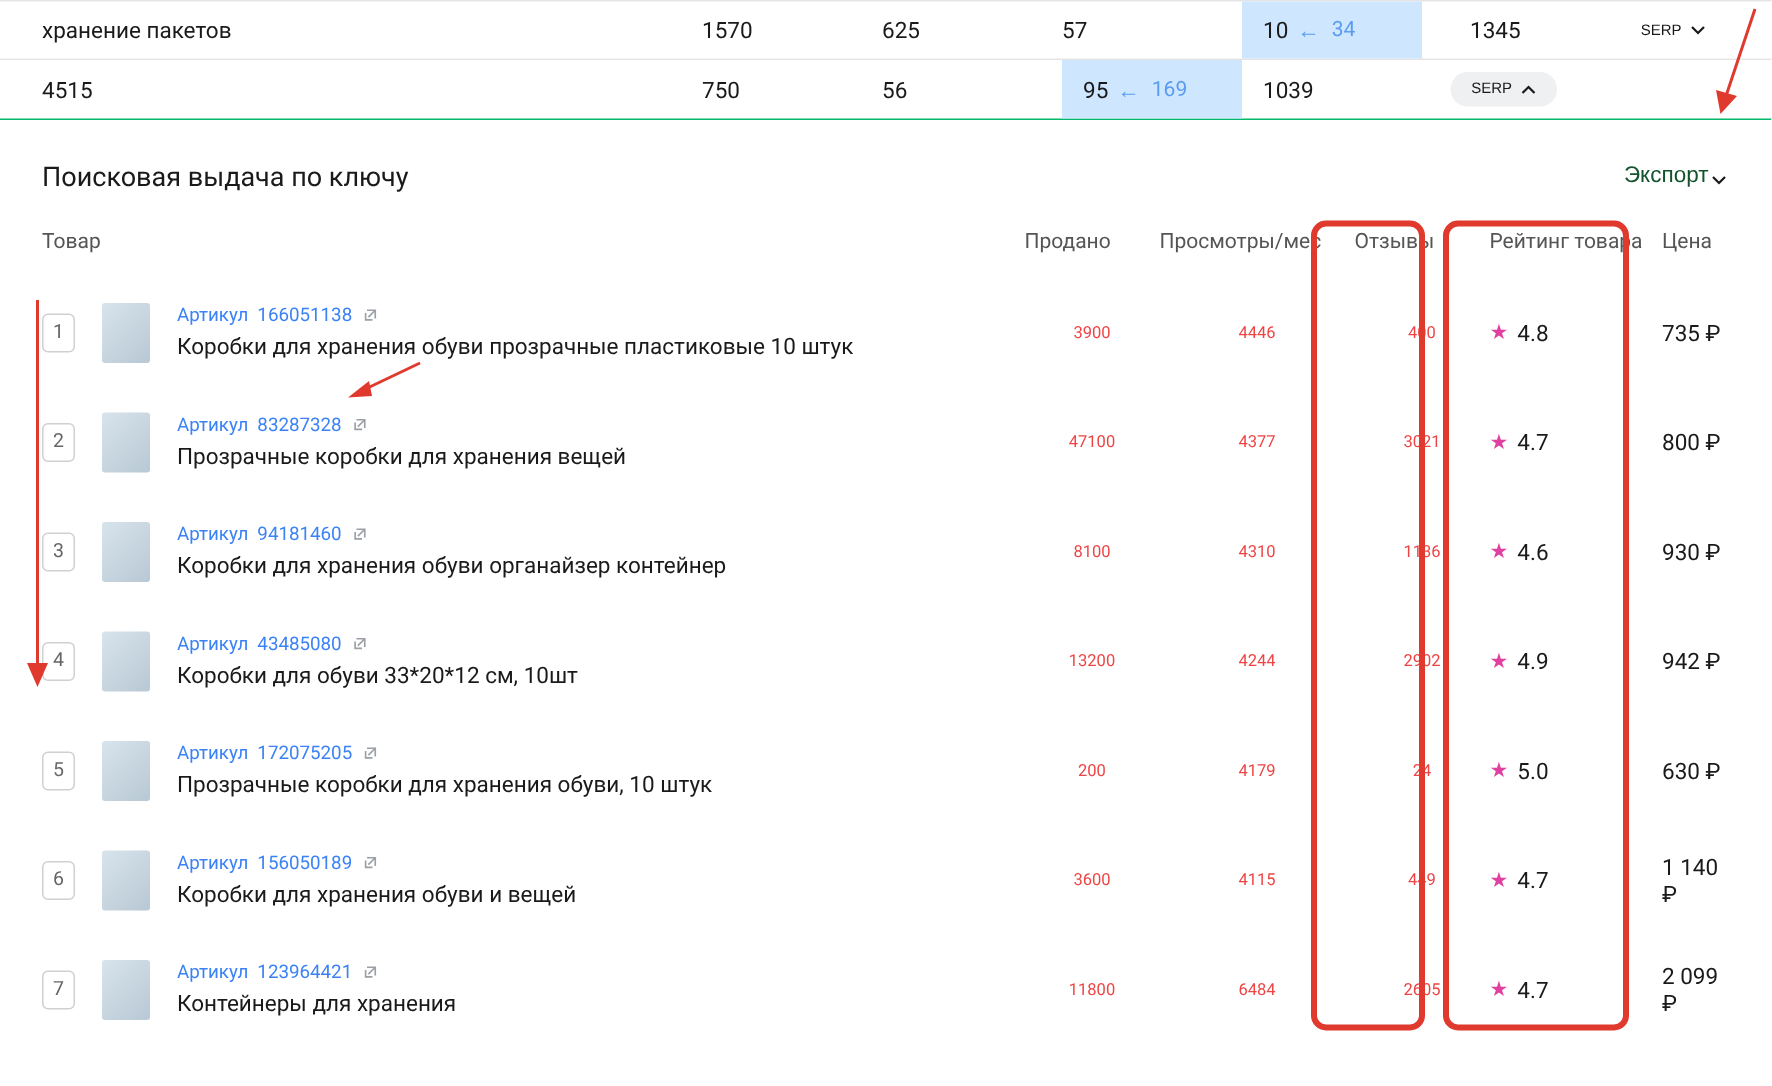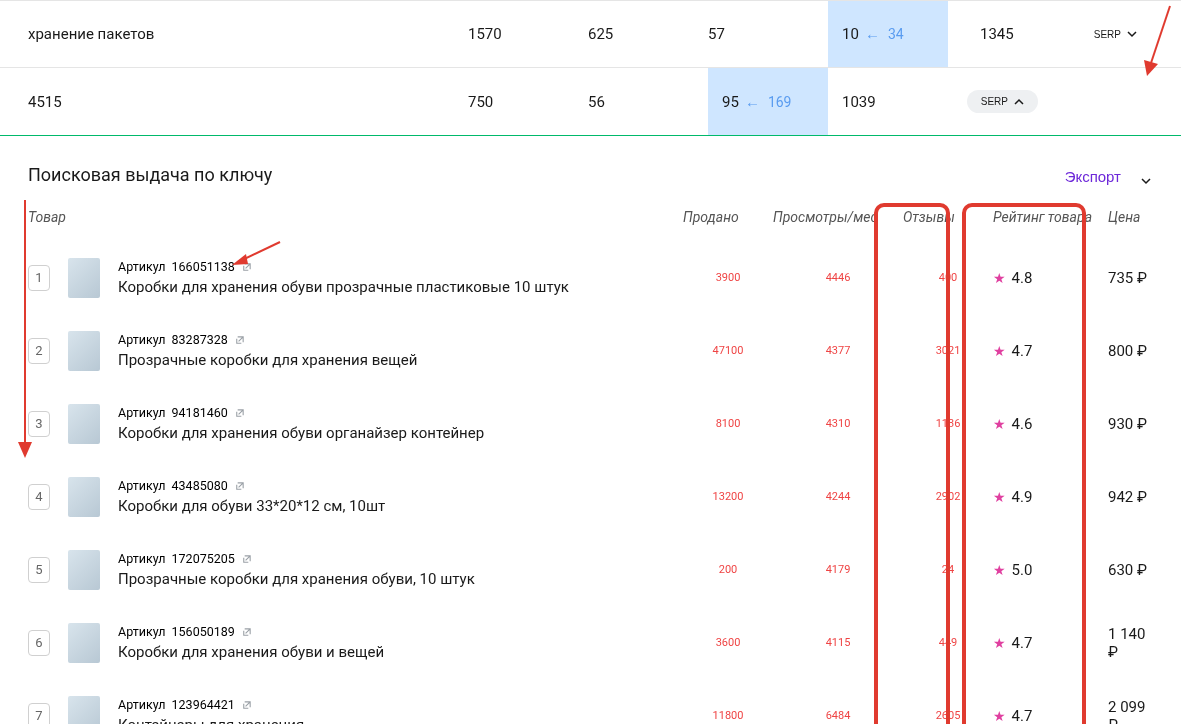--- a/index.html
+++ b/index.html
@@ -1,42 +1,42 @@
 <!DOCTYPE html>
 <html><head>
 <meta charset="utf-8">
 <style>
   * { box-sizing: border-box; margin: 0; padding: 0; }
   body { font-family: -apple-system, BlinkMacSystemFont, "Segoe UI", Roboto, Arial, sans-serif; font-size: 14px; color: #1a1a1a; background: #fff; width: 1181px; }
 
   
-  .kw-row { display: grid; grid-template-columns: 440px 120px 120px 120px 120px 120px 1fr; align-items: center; height: 68px; padding-left: 28px; border-bottom: 1px solid #e5e5e5; }
+  .kw-row { display: grid; grid-template-columns: 440px 120px 120px 120px 120px 120px 1fr; align-items: center; height: 40px; padding-left: 28px; border-bottom: 1px solid #e5e5e5; }
   .kw-row.expanded { border-bottom-color: #00b96b; }
   .kw-row.first { border-top: 1px solid #e5e5e5; }
   .kw-cell { font-size: 15px; color: #1a1a1a; }
   .kw-pos { background: #cfe6ff; height: 100%; display: flex; align-items: center; padding-left: 14px; font-size: 15px; }
   .kw-pos .prev { color: #5a9cf0; margin-left: 8px; font-size: 14px; }
   .kw-pos .arrow { color: #5a9cf0; margin-left: 6px; }
   .serp-btn { justify-self: end; margin-right: 30px; display: inline-flex; align-items: center; gap: 6px; background: transparent; border: none; font-size: 10px; color: #1a1a1a; cursor: pointer; padding: 6px 14px; border-radius: 16px; }
   .serp-btn.active { background: #eef0f2; }
   .chev { width: 10px; height: 10px; display: inline-block; }
 
   
-  .sub-row { display: flex; align-items: flex-end; justify-content: space-between; padding: 28px 30px 24px 28px; }
+  .sub-row { display: flex; align-items: flex-start; justify-content: space-between; padding: 28px 30px 24px 28px; }
   .sub-title { font-size: 18px; color: #1a1a1a; }
-  .export-btn { display: inline-flex; align-items: center; gap: 20px; background: transparent; border: none; font-size: 15px; color: #6d28d9; cursor: pointer; }
-
-  
-  .p-header { display: grid; grid-template-columns: 655px 90px 130px 90px 115px 1fr; padding: 0 30px 16px 28px; color: #555; font-size: 14px; position: relative; font-style: italic; }
+  .export-btn { display: inline-flex; align-items: center; gap: 2px; background: transparent; border: none; font-size: 15px; color: #14532d; cursor: pointer; }
+
+  
+  .p-header { display: grid; grid-template-columns: 655px 90px 130px 90px 115px 1fr; padding: 0 30px 16px 28px; color: #555; font-size: 14px; position: relative; }
   .p-row { display: grid; grid-template-columns: 655px 90px 130px 90px 115px 1fr; align-items: center; padding: 0 30px 0 28px; height: 73px; position: relative; }
   .p-prod { display: flex; align-items: center; gap: 18px; }
   .p-idx { width: 22px; height: 26px; border: 1px solid #d0d0d0; border-radius: 4px; display: flex; align-items: center; justify-content: center; font-size: 13px; color: #666; }
   .p-thumb { width: 32px; height: 40px; background: linear-gradient(135deg,#d8e4ec,#b8c8d4); border-radius: 2px; flex-shrink: 0; }
   .p-text { display: flex; flex-direction: column; gap: 4px; }
-  .p-sku { font-size: 12.5px; color: #000000; display: flex; align-items: center; gap: 6px; }
+  .p-sku { font-size: 12.5px; color: #3b82f6; display: flex; align-items: center; gap: 6px; }
   .ext-icon { width: 11px; height: 11px; display: inline-block; }
   .p-title { font-size: 15px; color: #1a1a1a; }
   .p-num { font-size: 11px; color: #ef4444; text-align: center; }
   .p-rating { display: flex; align-items: center; gap: 6px; font-size: 15px; }
   .star { color: #e040a0; font-size: 14px; }
   .p-price { font-size: 15px; text-align: left; }
 
   
   .red-box { position: absolute; border: 4px solid #e03a2f; border-radius: 10px; pointer-events: none; z-index: 5; }
 

